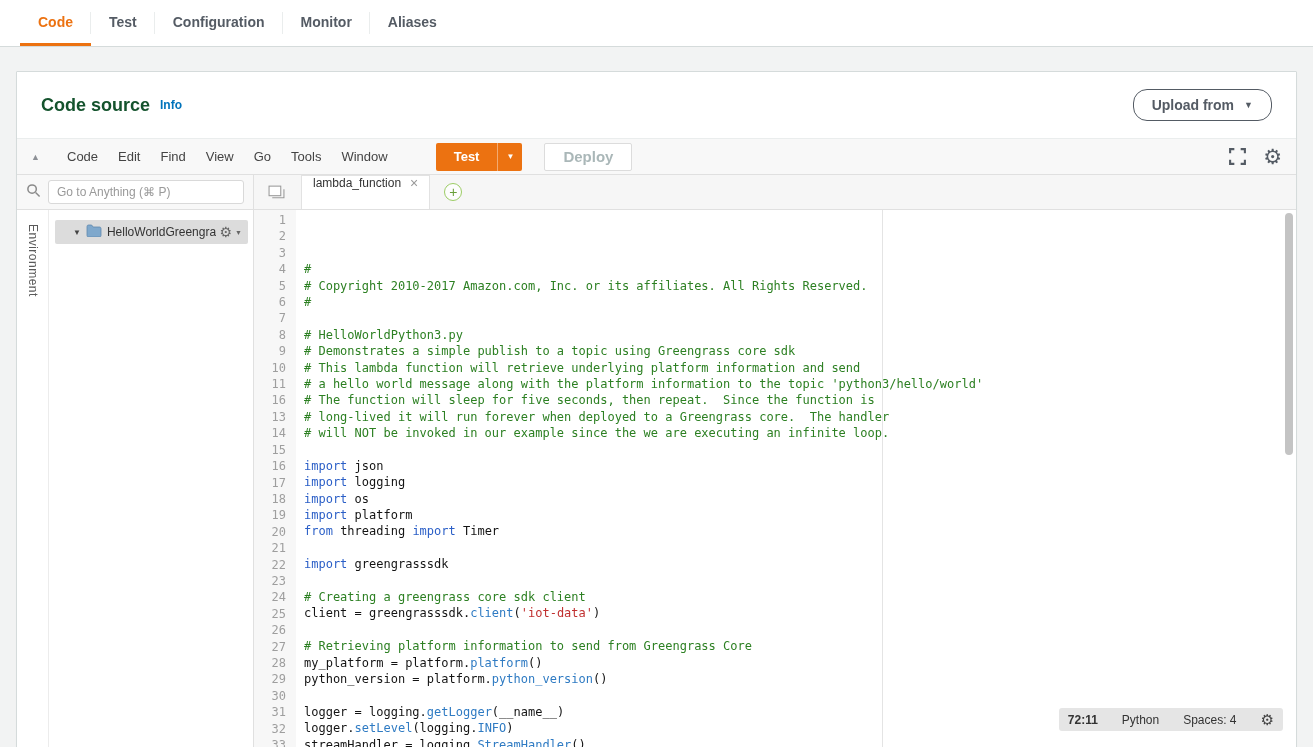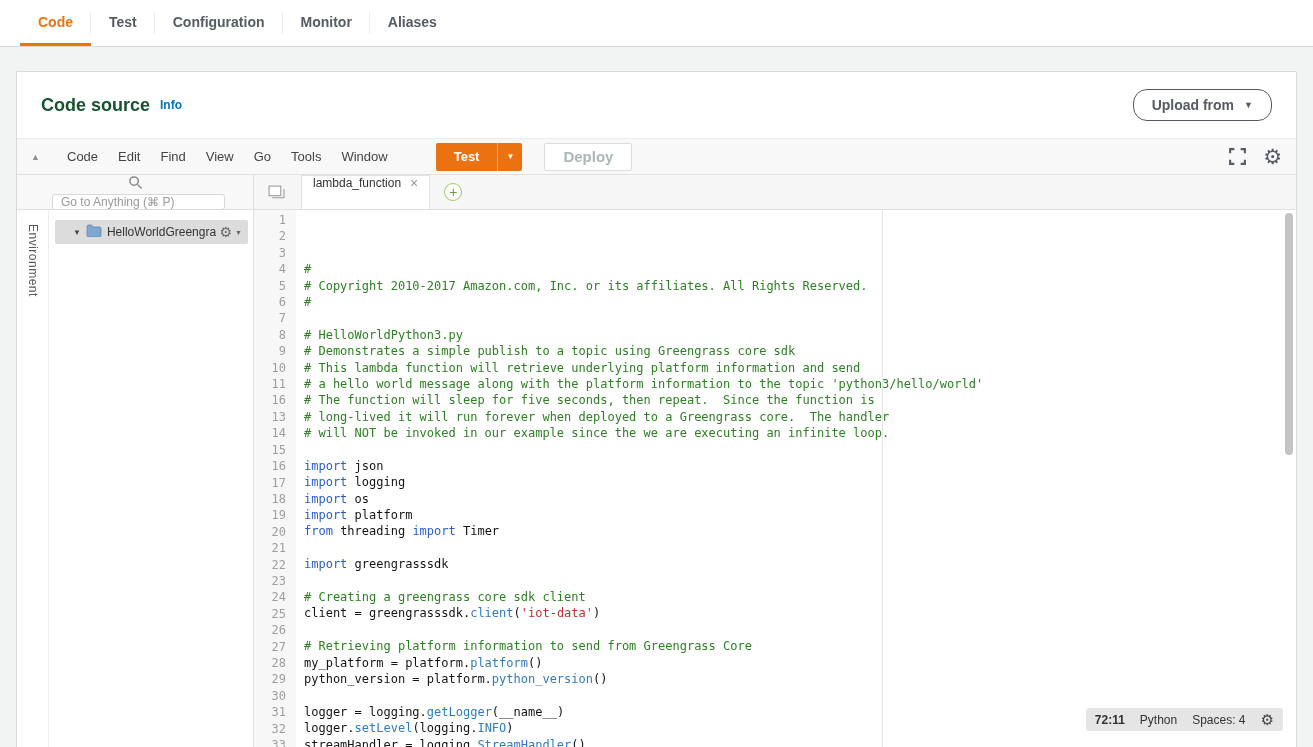--- a/index.html
+++ b/index.html
@@ -68,21 +68,21 @@
   }
   .menubar-right { margin-left:auto; display:flex; align-items:center; gap:16px; }
   .icon-btn { cursor:pointer; display:flex; align-items:center; }
   .gear-glyph { font-size:21px; color:#545b64; line-height:1; }
 
   
   .workspace { position:absolute; top:103px; left:0; right:0; bottom:0; display:flex; }
   .sidebar { width:237px; border-right:1px solid #e0e0e0; display:flex; flex-direction:column; background:#fff; }
   .search-row {
     height:35px; display:flex; align-items:center; padding:0 9px;
-    border-bottom:1px solid #e0e0e0; background:#f8f8f8;flex-direction:column;
+    border-bottom:1px solid #e0e0e0; background:#f8f8f8;
   }
   .goto-input {
     flex:1; margin-left:7px; height:24px; border:1px solid #d9d9d9; border-radius:3px;
     padding:0 8px; font-size:12px; color:#333; font-family:inherit; background:#fff;
   }
   .goto-input::placeholder { color:#9a9a9a; }
   .side-body { flex:1; display:flex; }
   .env-strip { width:32px; border-right:1px solid #ececec; padding-top:14px; display:flex; justify-content:center; }
   .env-tab {
     writing-mode:vertical-rl; font-size:12px; color:#5a5a5a; letter-spacing:0.5px; cursor:pointer;
@@ -139,21 +139,21 @@
   .tok-d { color:#141414; }
   .v-scrollbar {
     position:absolute; right:3px; top:3px; width:8px; height:242px;
     background:#c4c4c4; border-radius:4px; cursor:pointer;
   }
 
   
   .statusbar {
     position:absolute; top:708px; right:30px; z-index:20;
     background:rgba(228,228,228,0.95); border-radius:3px;
-    display:flex; align-items:center; gap:15px; padding:4px 9px;
+    display:flex; align-items:center; gap:24px; padding:4px 9px;
     font-size:12px; color:#333;
   }
   .statusbar .gear-glyph { font-size:15px; color:#444; cursor:pointer; }
   .status-item { cursor:pointer; }
   .status-item b { font-weight:700; }
 </style>
 </head>
 <body>
 
 <nav class="top-nav">

